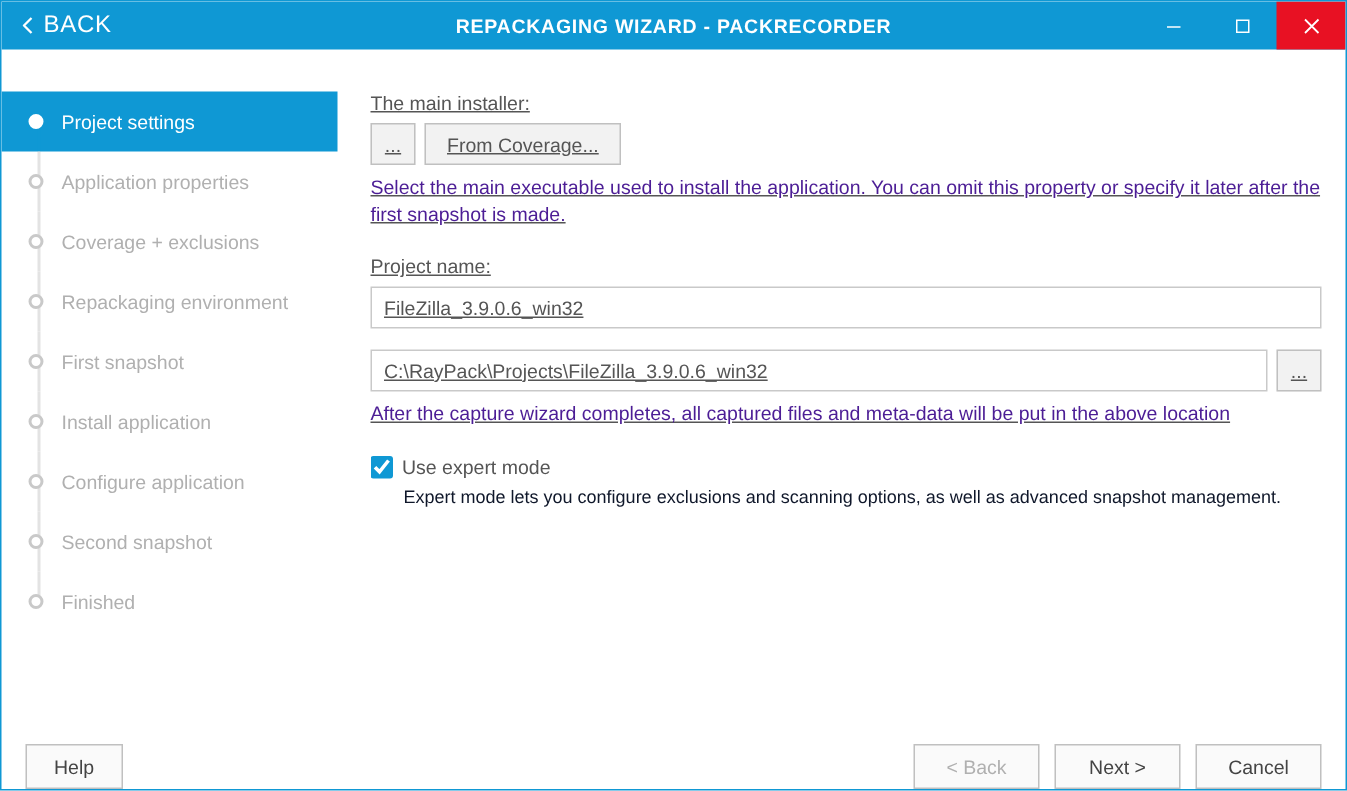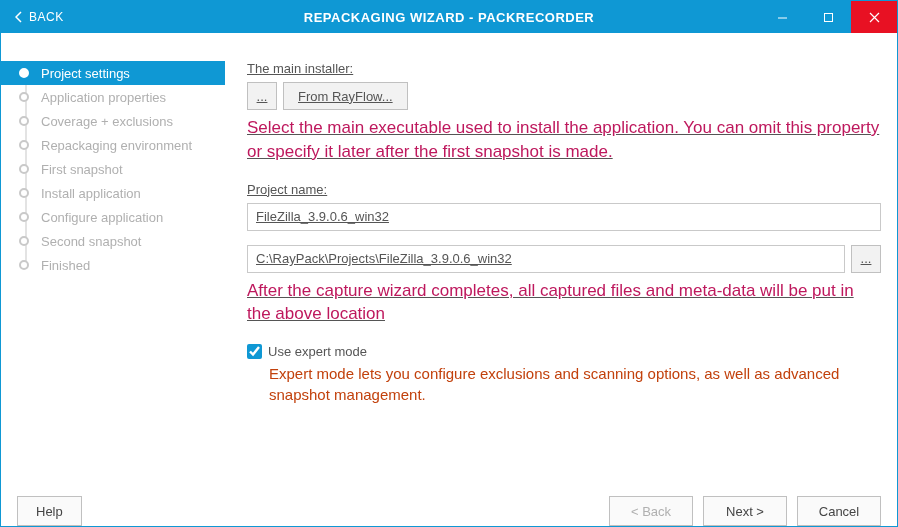--- a/index.html
+++ b/index.html
@@ -1,45 +1,45 @@
 <!DOCTYPE html>
 <html><head>
 <meta charset="utf-8">
 <style>
 * { box-sizing: border-box; margin: 0; padding: 0; }
 body { font-family: "Segoe UI", Tahoma, sans-serif; font-size: 13px; color: #333; background: #fff; width: 898px; height: 527px; overflow: hidden; border: 1px solid #0f98d4; }
 .titlebar { background: #0f98d4; color: #fff; height: 32px; display: flex; align-items: center; position: relative; }
-.back-btn { display: flex; align-items: center; padding: 0 14px; height: 100%; cursor: pointer; font-size: 12px; letter-spacing: 0.5px; }
+.back-btn { display: flex; align-items: center; padding: 0 14px; height: 100%; cursor: pointer; font-size: 16px; letter-spacing: 0.5px; }
 .back-btn svg { margin-right: 6px; }
 .title { position: absolute; left: 50%; transform: translateX(-50%); font-size: 13px; font-weight: 600; letter-spacing: 0.5px; }
 .win-controls { margin-left: auto; display: flex; height: 100%; }
 .win-btn { width: 46px; height: 100%; display: flex; align-items: center; justify-content: center; cursor: pointer; }
 .win-btn.close { background: #e81123; }
 .content { display: flex; height: calc(100% - 32px - 56px); }
 .sidebar { width: 224px; padding: 28px 0 0 0; }
-.step { display: flex; align-items: center; height: 24px; padding-left: 18px; color: #b0b0b0; position: relative; cursor: default; }
+.step { display: flex; align-items: center; height: 40px; padding-left: 18px; color: #b0b0b0; position: relative; cursor: default; }
 .step .bullet { width: 10px; height: 10px; border: 2px solid #c9c9c9; border-radius: 50%; margin-right: 12px; flex-shrink: 0; background: #fff; z-index: 2; }
 .step.active { background: #0f98d4; color: #fff; }
 .step.active .bullet { border-color: #fff; background: #fff; }
 .step .line { position: absolute; left: 24px; top: 0; bottom: 0; width: 2px; background: #e3e3e3; z-index: 1; }
 .step.active .line { background: #0f98d4; }
 .step:first-child .line { top: 50%; }
 .step:last-child .line { bottom: 50%; }
 .main { flex: 1; padding: 28px 16px 0 22px; color: #555; }
 .label { font-size: 13px; color: #555; margin-bottom: 6px; }
 .row { display: flex; gap: 6px; margin-bottom: 6px; }
 .input { border: 1px solid #c9c9c9; height: 28px; padding: 0 8px; font-size: 13px; color: #555; background: #fff; flex: 1; }
 .btn-small { border: 1px solid #c0c0c0; background: #f2f2f2; height: 28px; padding: 0 8px; font-size: 13px; cursor: pointer; color: #555; min-width: 30px; }
 .btn-small.wide { padding: 0 14px; }
-.hint { font-size: 17px; color: #be185d; line-height: 1.4; margin-bottom: 18px; }
+.hint { font-size: 13px; color: #4c1d95; line-height: 1.4; margin-bottom: 18px; }
 .section { margin-bottom: 10px; text-decoration: underline; }
 .checkbox-row { display: flex; align-items: center; gap: 6px; margin-top: 14px; margin-bottom: 4px; }
 .checkbox-row input { width: 15px; height: 15px; accent-color: #0f98d4; }
 .checkbox-row label { font-size: 13px; color: #555; }
-.expert-hint { font-size: 15px; color: #c2410c; padding-left: 22px; line-height: 1.4; }
+.expert-hint { font-size: 12px; color: #0f172a; padding-left: 22px; line-height: 1.4; }
 .footer { height: 56px; border-top: 0; display: flex; align-items: flex-end; padding: 0 16px; gap: 10px; }
 .footer .spacer { flex: 1; }
 .btn { border: 1px solid #c0c0c0; background: #fafafa; height: 30px; min-width: 84px; padding: 0 18px; font-size: 13px; cursor: pointer; color: #444; }
 .btn:disabled { color: #b0b0b0; cursor: default; }
 .btn.help { min-width: 60px; }
 </style>
 </head>
 <body>
 
 <div class="titlebar">
@@ -116,21 +116,21 @@
         <div class="bullet"></div>
         <span>Finished</span>
       </div>
   </div>
 
   <div class="main">
     <div class="section">
       <div class="label">The main installer:</div>
       <div class="row">
         <button class="btn-small">...</button>
-        <button class="btn-small wide">From RayFlow...</button>
+        <button class="btn-small wide">From Coverage...</button>
       </div>
       <div class="hint">Select the main executable used to install the application. You can omit this property or specify it later after the first snapshot is made.</div>
     </div>
 
     <div class="section">
       <div class="label">Project name:</div>
       <div class="row">
         <input class="input" value="FileZilla_3.9.0.6_win32" style="">
       </div>
     </div>

